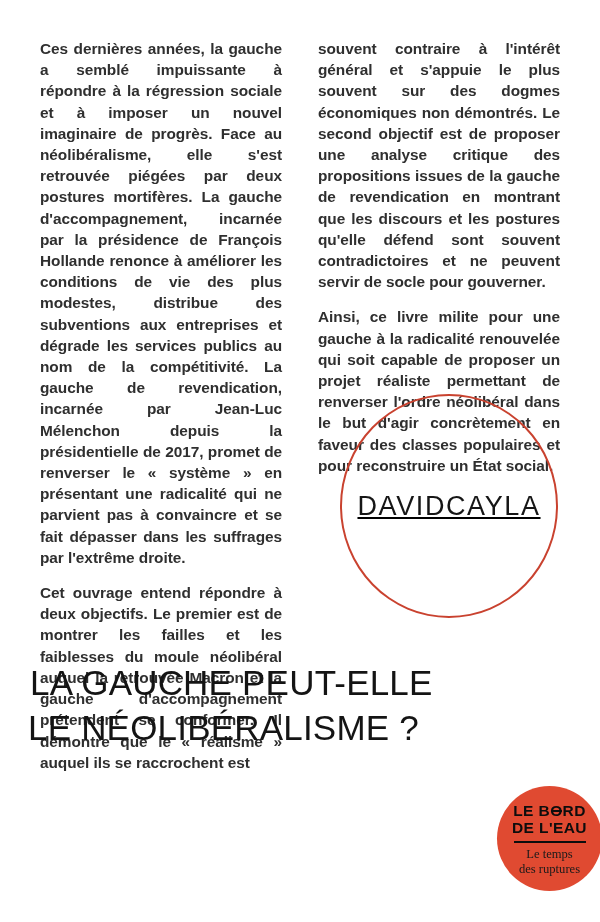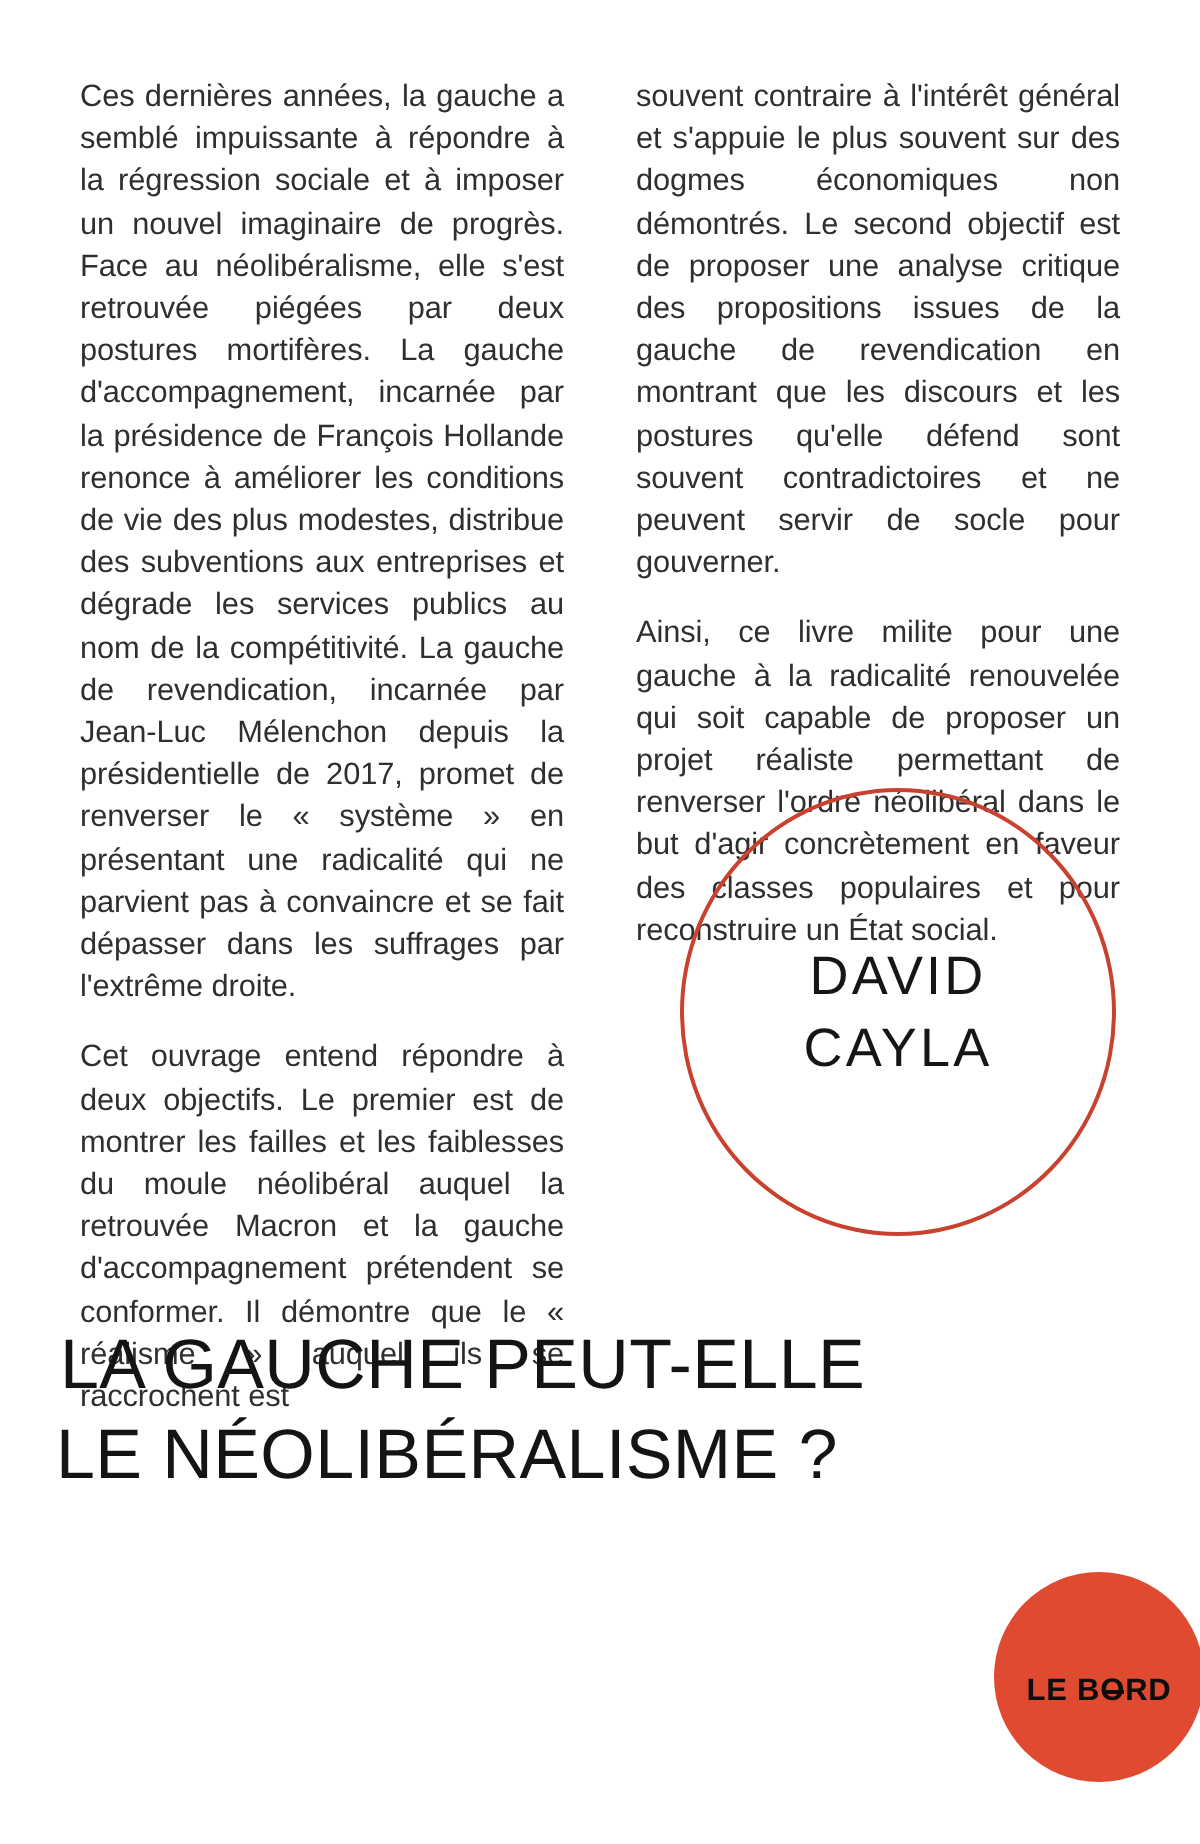--- a/index.html
+++ b/index.html
@@ -27,20 +27,21 @@
     position: absolute;
     top: 38px;
     left: 40px;
     width: 520px;
     display: flex;
     gap: 36px;
     align-items: flex-start;
   }
   .col {
     width: 242px;
+    font-weight: bold;
   }
   .col p {
     margin: 0 0 0 0;
     font-family: "Liberation Sans", sans-serif;
     font-size: 15.4px;
     line-height: 21.2px;
     color: #2f2f2f;
     text-align: justify;
     text-justify: inter-word;
     hyphens: manual;
@@ -54,23 +55,24 @@
   .author-ring {
     position: absolute;
     left: 340px;
     top: 394px;
     width: 218px;
     height: 224px;
     border: 2.2px solid #c9422f;
     border-radius: 50%;
     box-sizing: border-box;
     display: flex;
-    flex-direction: column;
+    flex-direction: row;
     align-items: center;
     justify-content: center;
+    text-decoration: underline;
   }
   .author-ring .author-line {
     font-family: "Liberation Sans", sans-serif;
     font-size: 27px;
     letter-spacing: 1.6px;
     color: #161616;
     line-height: 36px;
     text-align: center;
     white-space: nowrap;
   }
@@ -112,21 +114,20 @@
     overflow: hidden;
   }
   .publisher .pub-name {
     font-family: "Liberation Sans", sans-serif;
     font-weight: bold;
     font-size: 15.5px;
     line-height: 17px;
     letter-spacing: 0.4px;
     color: #0d0d0d;
     white-space: nowrap;
-    margin-top: 35px;
   }
   .publisher .pub-name .slash-o {
     position: relative;
     display: inline-block;
   }
   .publisher .pub-name .slash-o::after {
     content: "";
     position: absolute;
     left: 0.5px;
     right: 0.5px;

